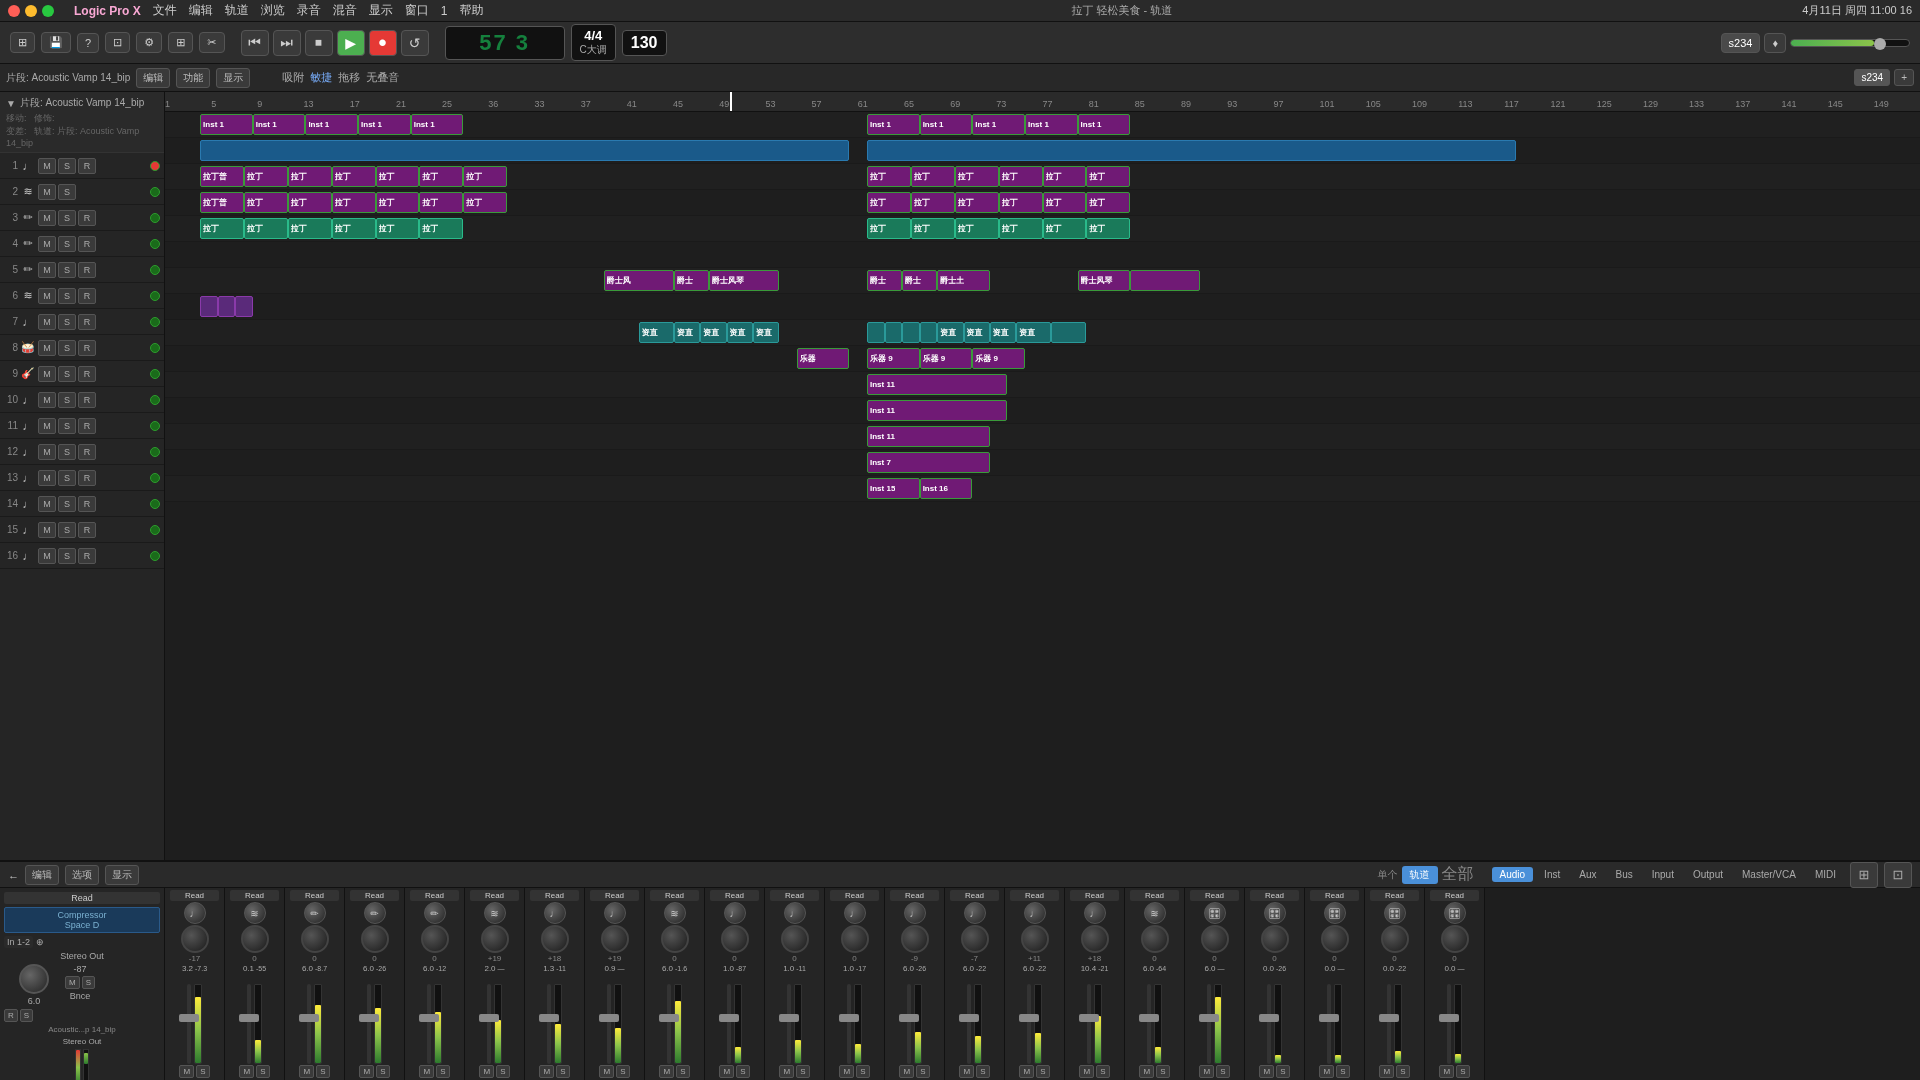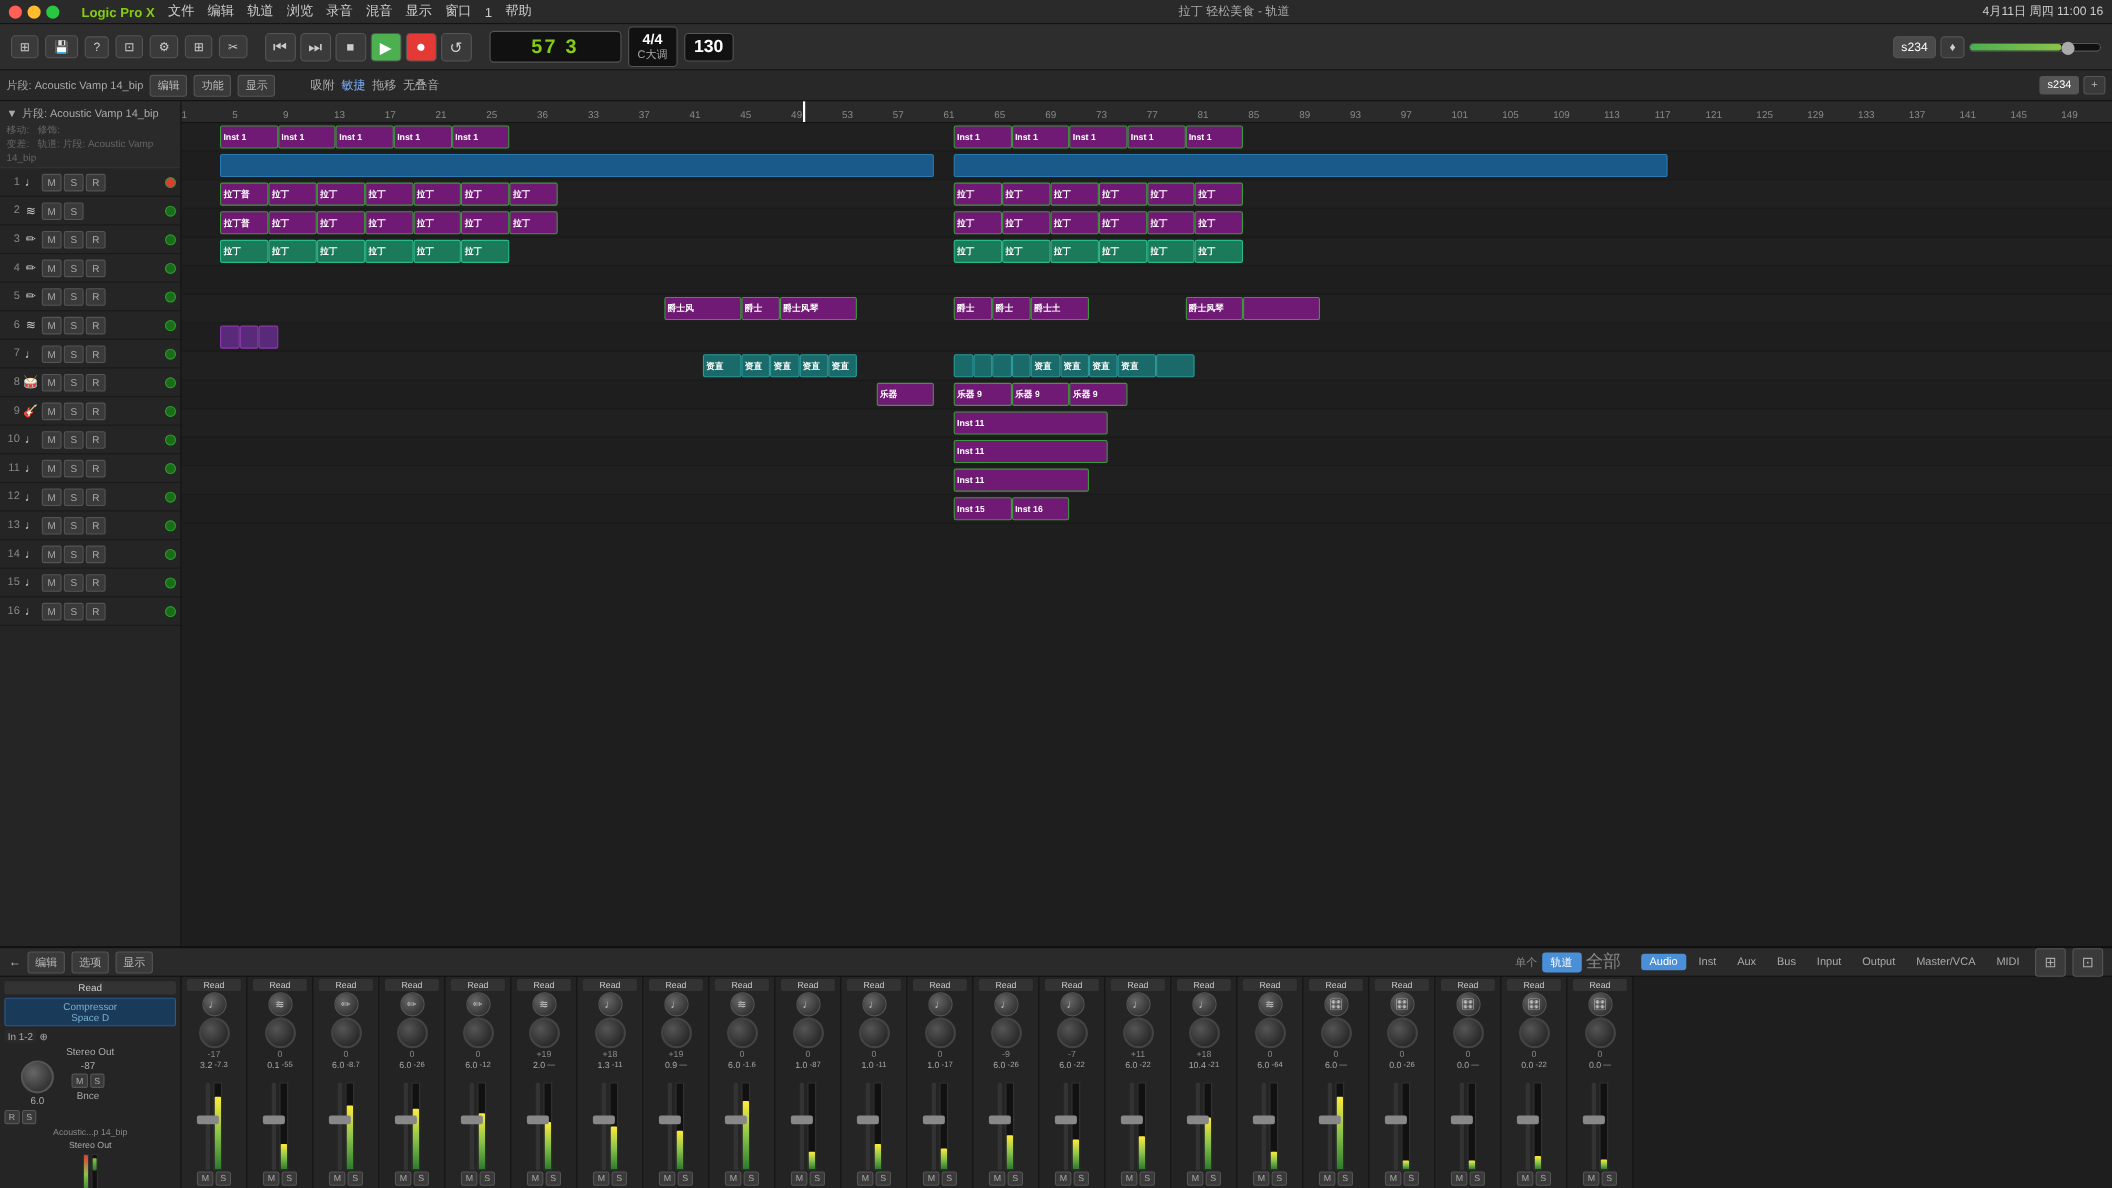--- a/index.html
+++ b/index.html
@@ -23,21 +23,21 @@
       justify-content: space-between;
       border-bottom: 1px solid #111;
     }
     .mac-topbar-left { display: flex; align-items: center; gap: 12px; font-size: 12px; color: #ccc; }
     .mac-topbar-right { display: flex; align-items: center; gap: 8px; font-size: 11px; color: #ccc; margin-left: 42px; }
     .mac-dots { display: flex; gap: 5px; margin-right: 8px; }
     .mac-dot { width: 12px; height: 12px; border-radius: 50%; }
     .mac-dot.red { background: #ff5f57; }
     .mac-dot.yellow { background: #febc2e; }
     .mac-dot.green { background: #28c840; }
-    .app-name { font-weight: bold; color: #84cc16; }
+    .app-name { font-weight: bold; color: #f9a8d4; }
 
     
     .toolbar {
       height: 42px;
       background: #2d2d2d;
       display: flex;
       align-items: center;
       padding: 0 10px;
       gap: 6px;
       border-bottom: 1px solid #111;
@@ -68,24 +68,24 @@
       display: flex;
       align-items: center;
       justify-content: center;
       font-size: 14px;
     }
     .transport-btn.play { background: #4caf50; color: #fff; }
     .transport-btn.record { background: #e53935; color: #fff; }
     .position-display {
       background: #111;
       border: 1px solid #555;
-      color: #84cc16;
+      color: #15803d;
       padding: 3px 10px;
       border-radius: 4px;
-      font-size: 18px;
+      font-size: 22px;
       font-weight: bold;
       letter-spacing: 2px;
       min-width: 120px;
       text-align: center;
     }
     .time-sig-display {
       background: #111;
       border: 1px solid #555;
       color: #fff;
       padding: 3px 8px;
@@ -1011,20 +1011,25 @@
             <div class="clip green" style="left: 40%; width: 8%;">
               <span class="clip-label">Inst 11</span>
             </div>
           </div>
           <div class="track-row" style="height: 26px;">
             <div class="clip green" style="left: 40%; width: 7%;">
               <span class="clip-label">Inst 11</span>
             </div>
           </div>
           <div class="track-row" style="height: 26px;">
+            <div class="clip green" style="left: 40%; width: 7%;">
+              <span class="clip-label">Inst 7</span>
+            </div>
+          </div>
+          <div class="track-row" style="height: 26px;">
             <div class="clip green" style="left: 40%; width: 3%;">
               <span class="clip-label">Inst 15</span>
             </div>
             <div class="clip green" style="left: 43%; width: 3%;">
               <span class="clip-label">Inst 16</span>
             </div>
           </div>
         </div>
     </div>
   </div>

